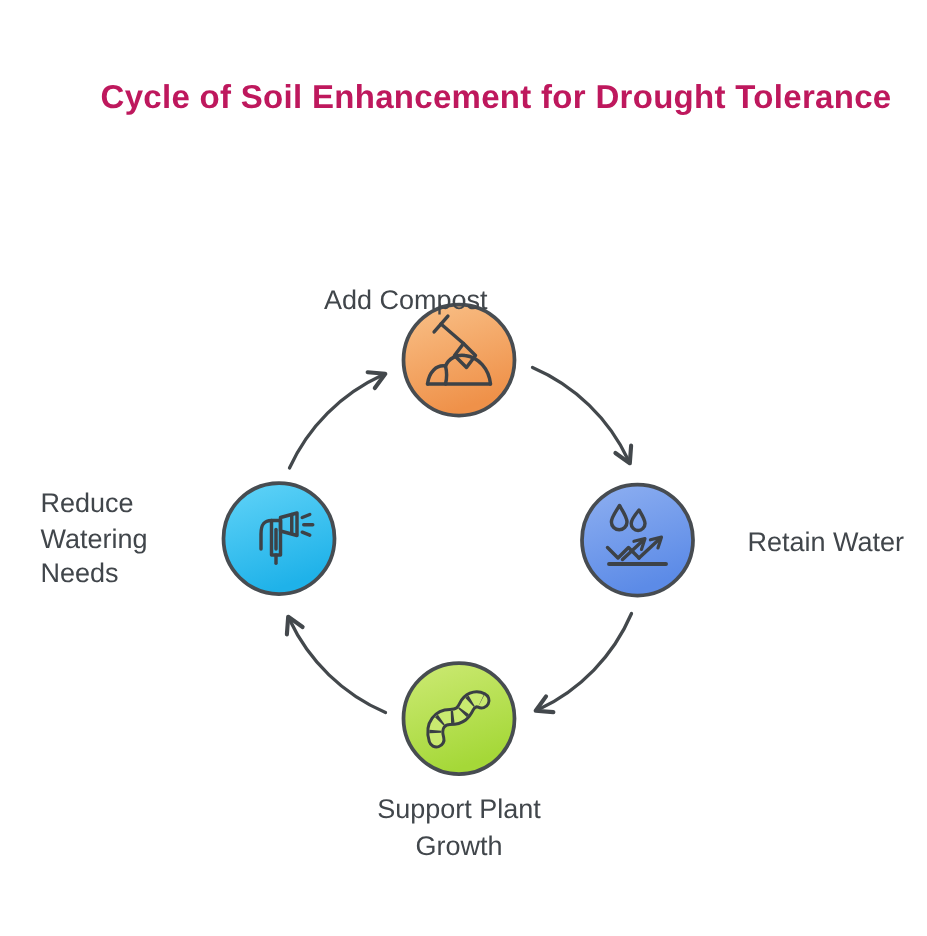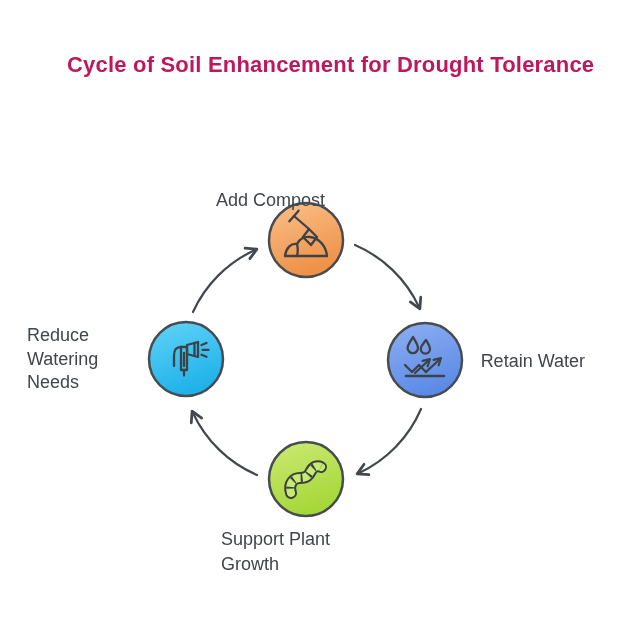--- a/index.html
+++ b/index.html
@@ -10,22 +10,22 @@
   .title{
     position:absolute;left:36px;top:52px;width:560px;
     font-size:22px;font-weight:bold;color:#be185d;letter-spacing:.2px;
     white-space:nowrap;
     margin-left:31px;
   }
   .node-label{
     position:absolute;font-size:18px;color:#41464B;line-height:24px;
   }
   .label-top{left:216px;top:168px;width:180px;text-align:left;margin-top:20px;}
-  .label-right{left:450px;top:349px;width:135px;text-align:right;}
-  .label-bottom{left:221px;top:527px;width:170px;text-align:left;line-height:25px;}
+  .label-right{left:483px;top:349px;width:135px;text-align:center;}
+  .label-bottom{left:221px;top:527px;width:170px;text-align:center;line-height:25px;}
   .label-left{left:27px;top:324px;width:110px;text-align:left;line-height:23.5px;}
   svg{position:absolute;left:0;top:0;}
 </style>
 </head>
 <body>
 
 <div class="canvas">
 
   <div class="title">Cycle of Soil Enhancement for Drought Tolerance</div>
 

